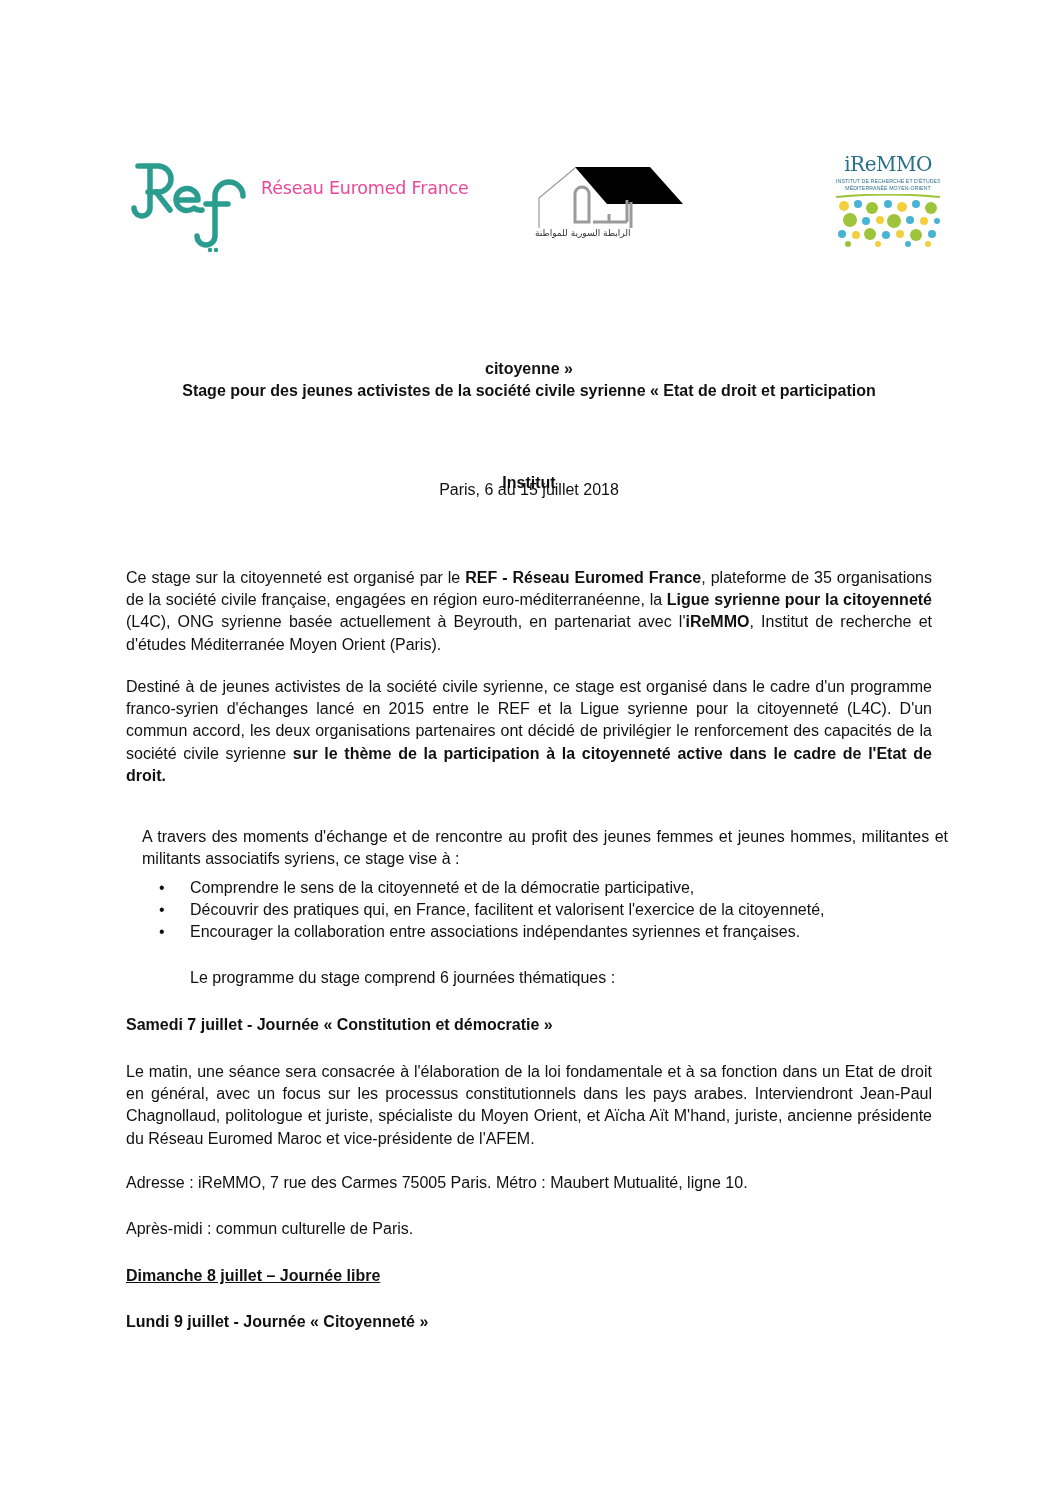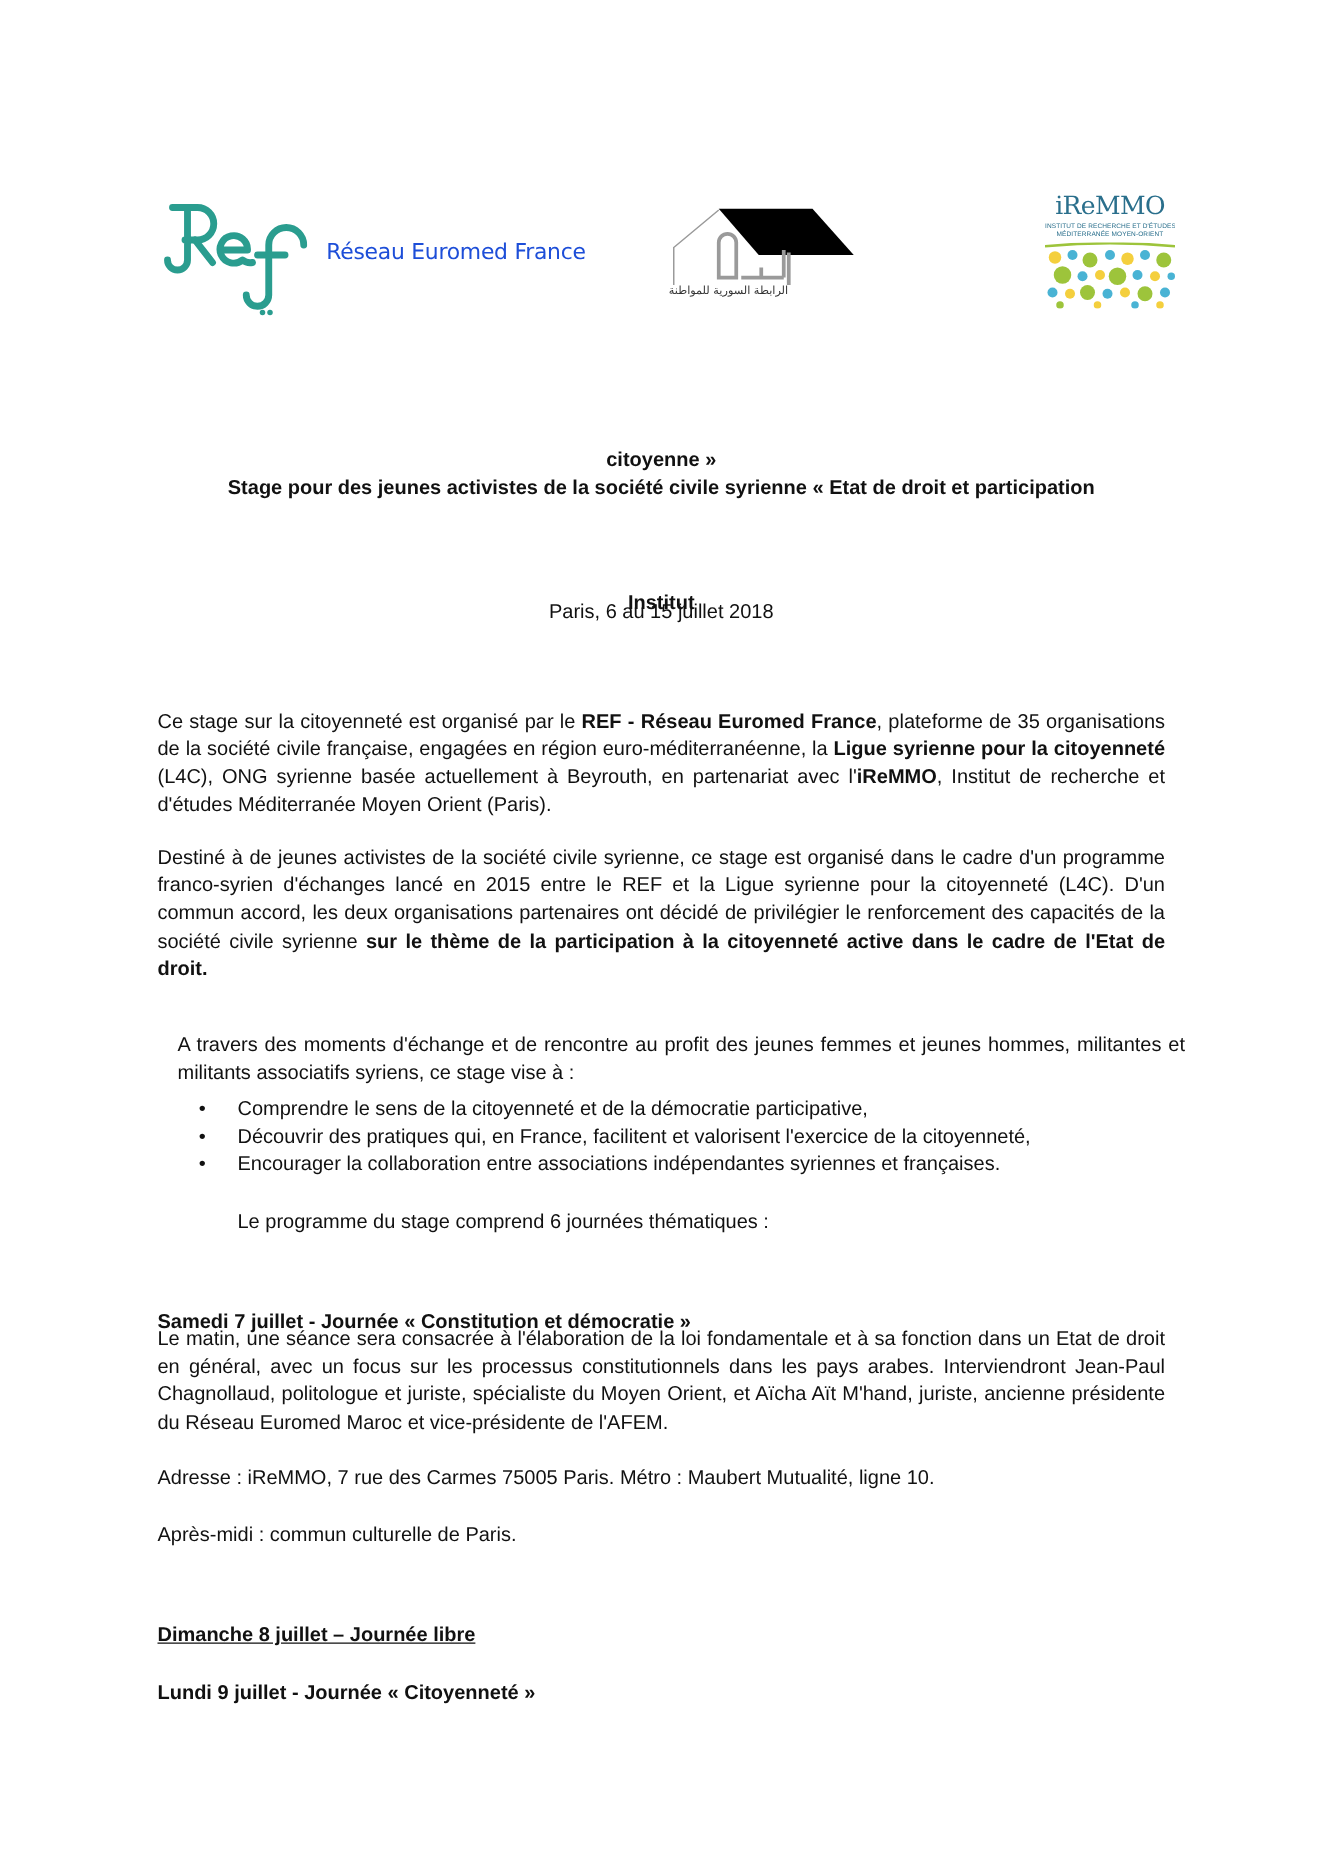--- a/index.html
+++ b/index.html
@@ -3,21 +3,21 @@
 <meta charset="utf-8">
 <style>
   html, body { margin: 0; padding: 0; background: #ffffff; }
   body { width: 1058px; height: 1497px; position: relative; overflow: hidden;
          font-family: "Liberation Sans", "DejaVu Sans", sans-serif; color: #111; }
   .abs { position: absolute; }
 
   
   .ref-logo { left: 126px; top: 156px; width: 320px; height: 100px; }
   .ref-word { position: absolute; left: 0; top: 0; width: 120px; height: 98px; }
-  .ref-tagline { position: absolute; left: 135px; top: 36px; font-size: 17.5px; color: #1d4ed8;
+  .ref-tagline { position: absolute; left: 135px; top: 22px; font-size: 17.5px; color: #ec4899;
                  font-family: "DejaVu Sans", sans-serif; letter-spacing: -0.2px; white-space: nowrap; }
 
   .l4c-logo { left: 535px; top: 160px; width: 150px; height: 82px; }
   .l4c-arabic { position: absolute; left: 0; top: 68px; width: 85px; font-size: 9px; color: #333;
                 text-align: center; white-space: nowrap; font-family: "DejaVu Sans", sans-serif; }
 
   .iremmo-logo { left: 836px; top: 152px; width: 104px; height: 95px; overflow: hidden; }
   .iremmo-title { position: absolute; left: 0; top: 0; width: 104px; text-align: center;
                   font-family: "DejaVu Serif", serif; font-size: 20px; color: #2a6f8c; letter-spacing: -0.5px; }
   .iremmo-sub { position: absolute; left: 0; width: 104px; text-align: center; font-size: 5.2px;
@@ -26,21 +26,21 @@
 
   
   .title { left: 126px; width: 806px; top: 358px; text-align: center; font-weight: bold;
            font-size: 16px; line-height: 22px; }
   .center-line { left: 126px; width: 806px; text-align: center; font-size: 16px; }
   .para { left: 126px; width: 806px; font-size: 16px; line-height: 22.2px; text-align: justify; }
   .para b { font-weight: bold; }
   .bullet-list { left: 126px; width: 806px; font-size: 16px; line-height: 22.2px; margin: 0; padding: 0; list-style: none; }
   .bullet-list li { position: relative; padding-left: 64px; }
   .bullet-list li .dot { position: absolute; left: 33px; top: 0; }
-  .heading { left: 126px; font-size: 16px; font-weight: bold; white-space: nowrap; margin-top: 33px; }
+  .heading { left: 126px; font-size: 16px; font-weight: bold; white-space: nowrap; }
   .line { left: 126px; font-size: 16px; white-space: nowrap; }
 </style>
 </head>
 <body>
 
 <div class="abs ref-logo">
   <svg class="ref-word" viewBox="0 0 120 98">
     <g fill="none" stroke="#2a9d8f" stroke-width="5.5" stroke-linecap="round" stroke-linejoin="round">
 
       <path d="M12 10 H32 a13 13 0 0 1 0 26 H22 M24 10 V52 a8 8 0 0 1 -16 0"></path>

